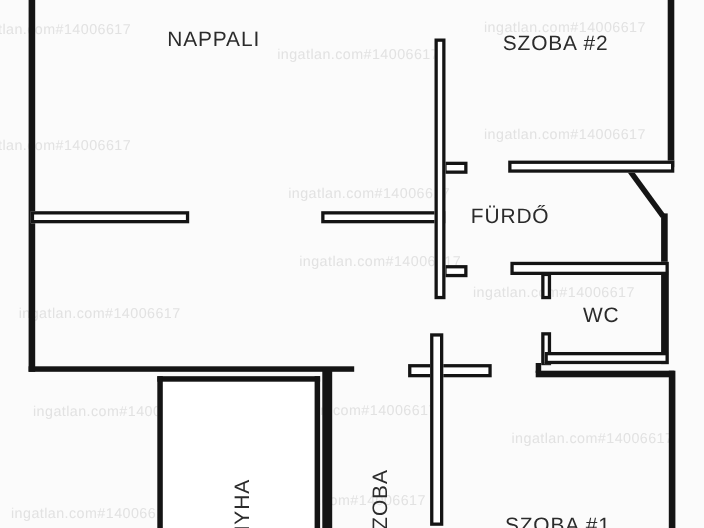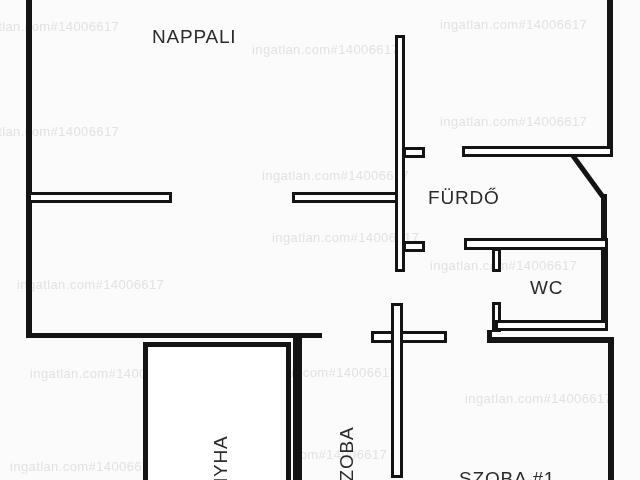--- a/index.html
+++ b/index.html
@@ -64,19 +64,20 @@
   <div class="wh" style="left:462px;top:146px;width:151px;height:11px;"></div>
   <div class="wh" style="left:492px;top:248px;width:9px;height:24px;"></div>
   <div class="wh" style="left:492px;top:302px;width:9px;height:30px;"></div>
   <div class="wh" style="left:495px;top:320px;width:113px;height:11px;"></div>
   <div class="wh" style="left:464px;top:238px;width:144px;height:12px;"></div>
   <div class="wh" style="left:371px;top:331px;width:76px;height:12px;"></div>
   <div class="wh" style="left:391px;top:303px;width:12px;height:175px;"></div>
   <div class="wh konyha-box" style="left:143px;top:342px;width:148px;height:150px;"></div>
 
   <div class="room-label" style="left:152px;top:26px;">NAPPALI</div>
+  <div class="room-label" style="left:457px;top:29px;">SZOBA #2</div>
   <div class="room-label" style="left:428px;top:187px;">FÜRDŐ</div>
   <div class="room-label" style="left:530px;top:277px;">WC</div>
   <div class="room-label vertical" style="left:177px;top:468px;width:86px;height:20px;">KONYHA</div>
   <div class="room-label vertical" style="left:313px;top:452px;width:66px;height:20px;">SZOBA</div>
   <div class="room-label" style="left:459px;top:468px;">SZOBA #1</div>
 
 </div>
 
 </body></html>

